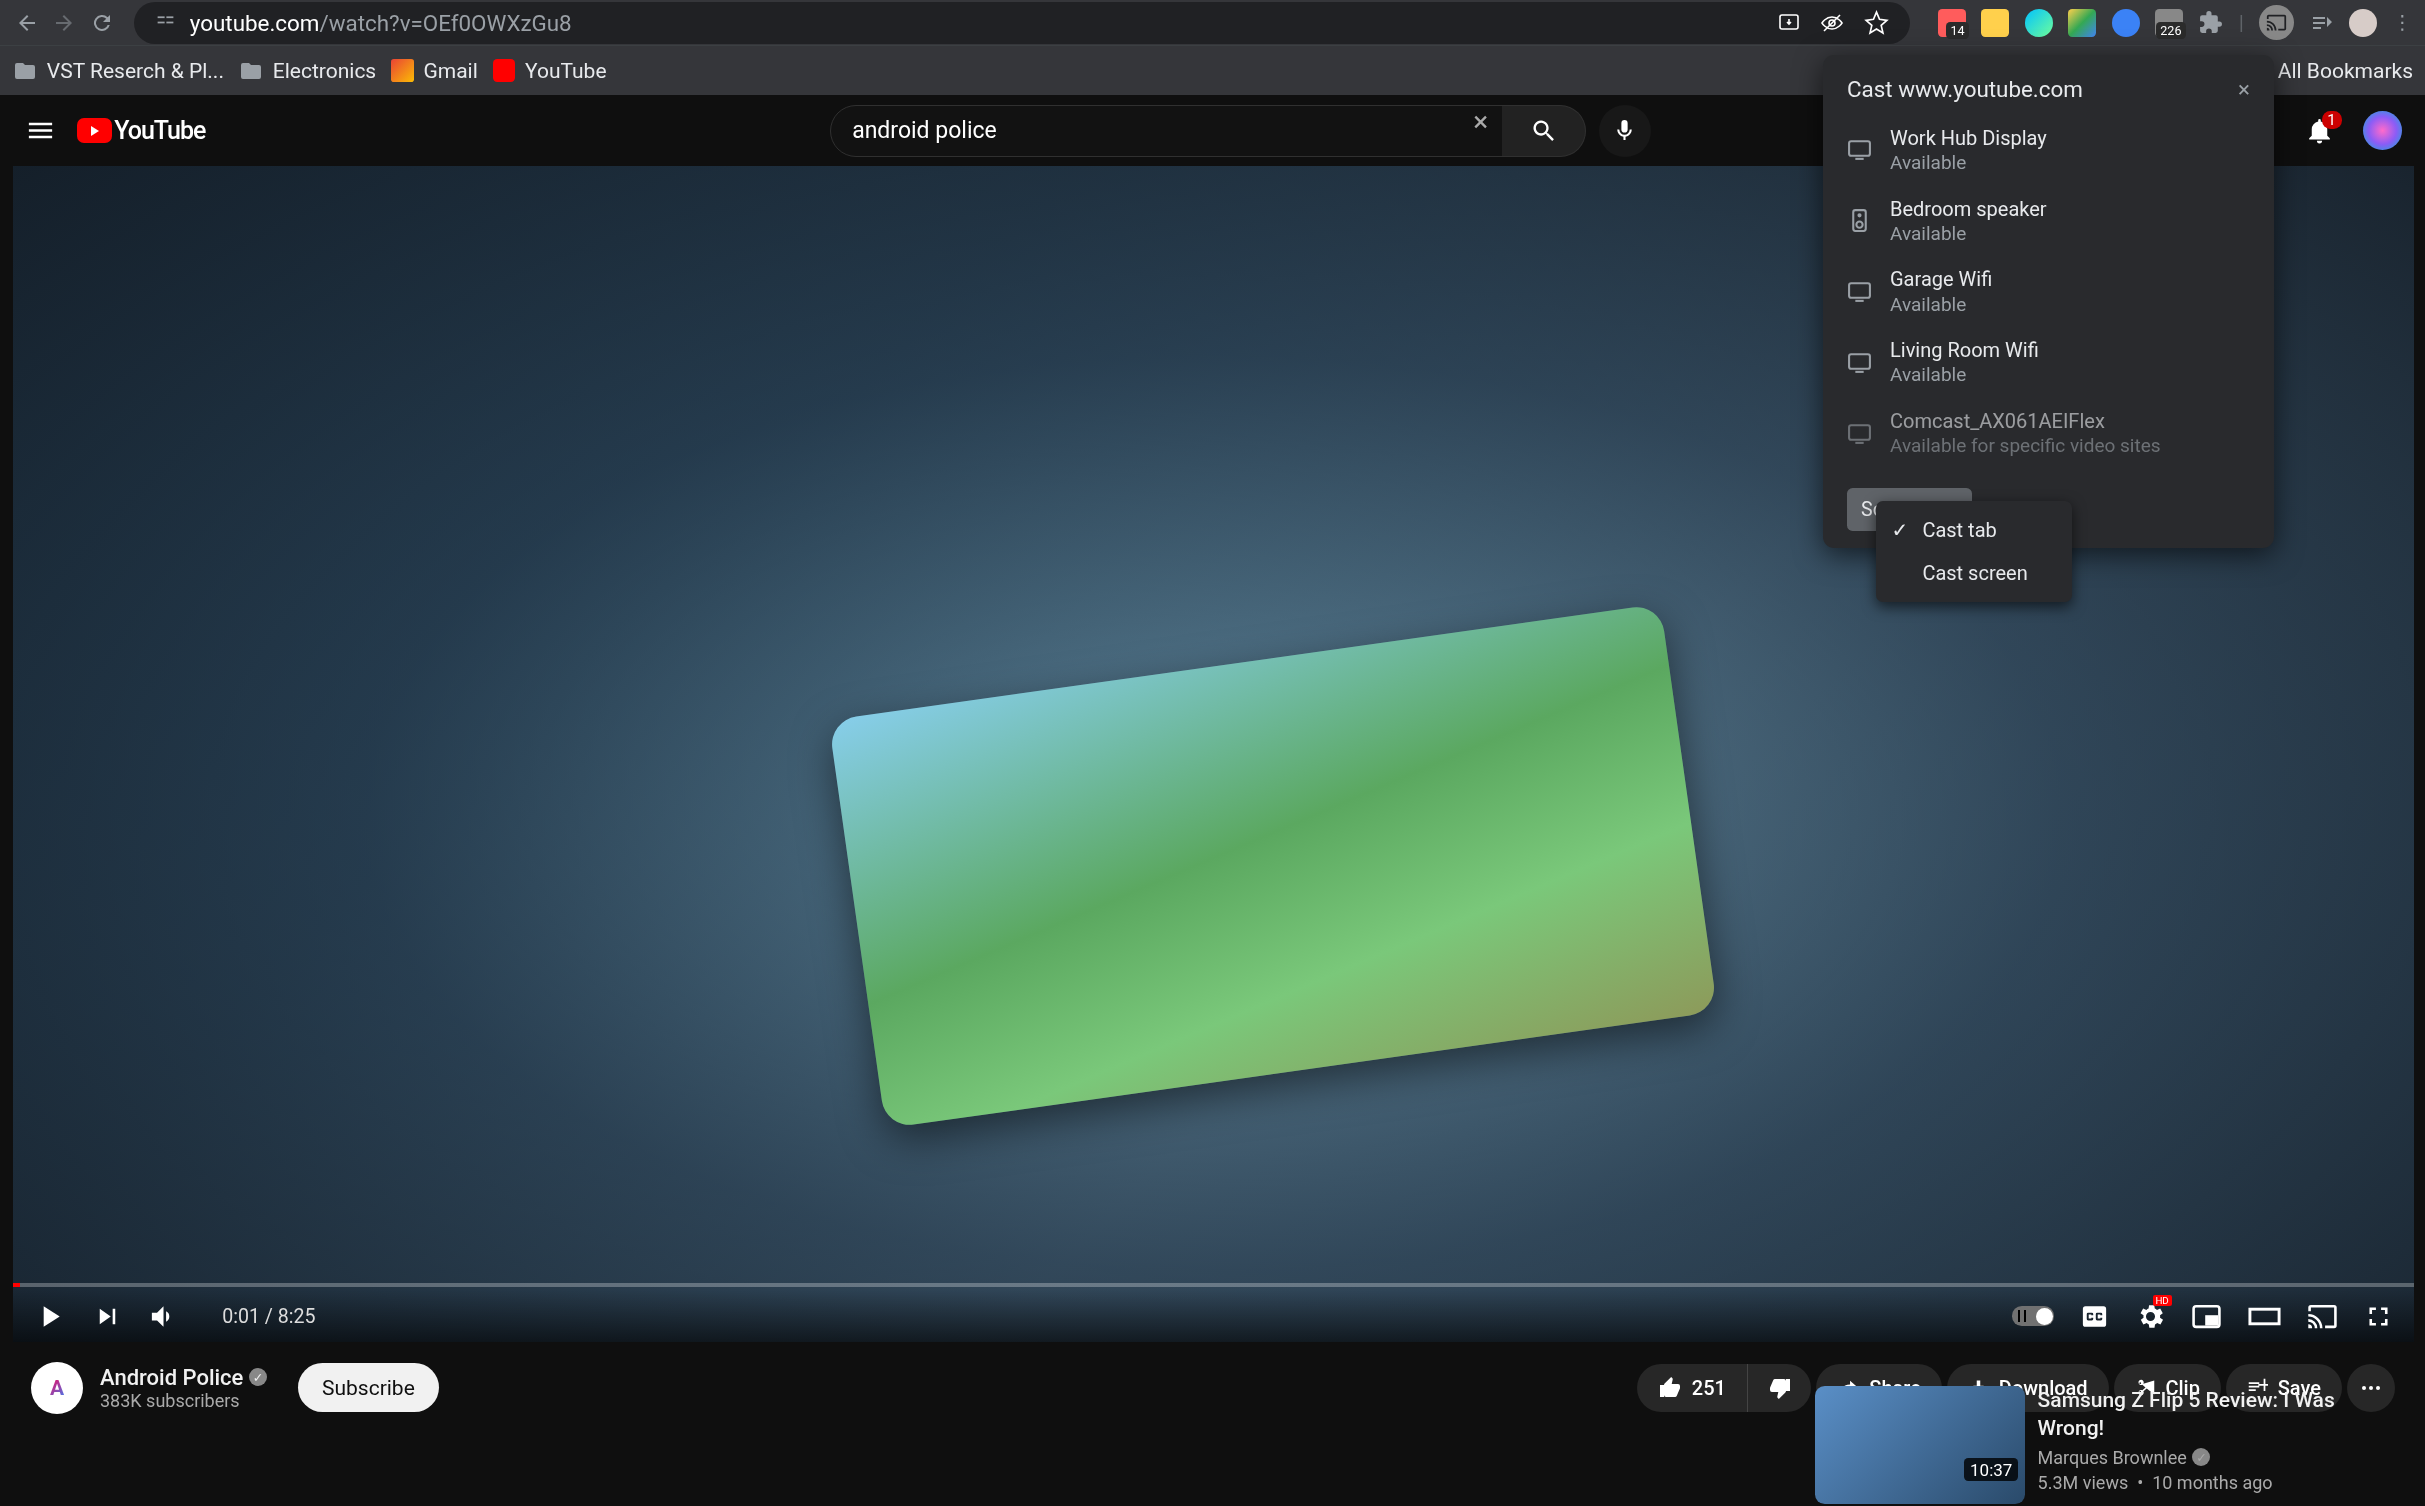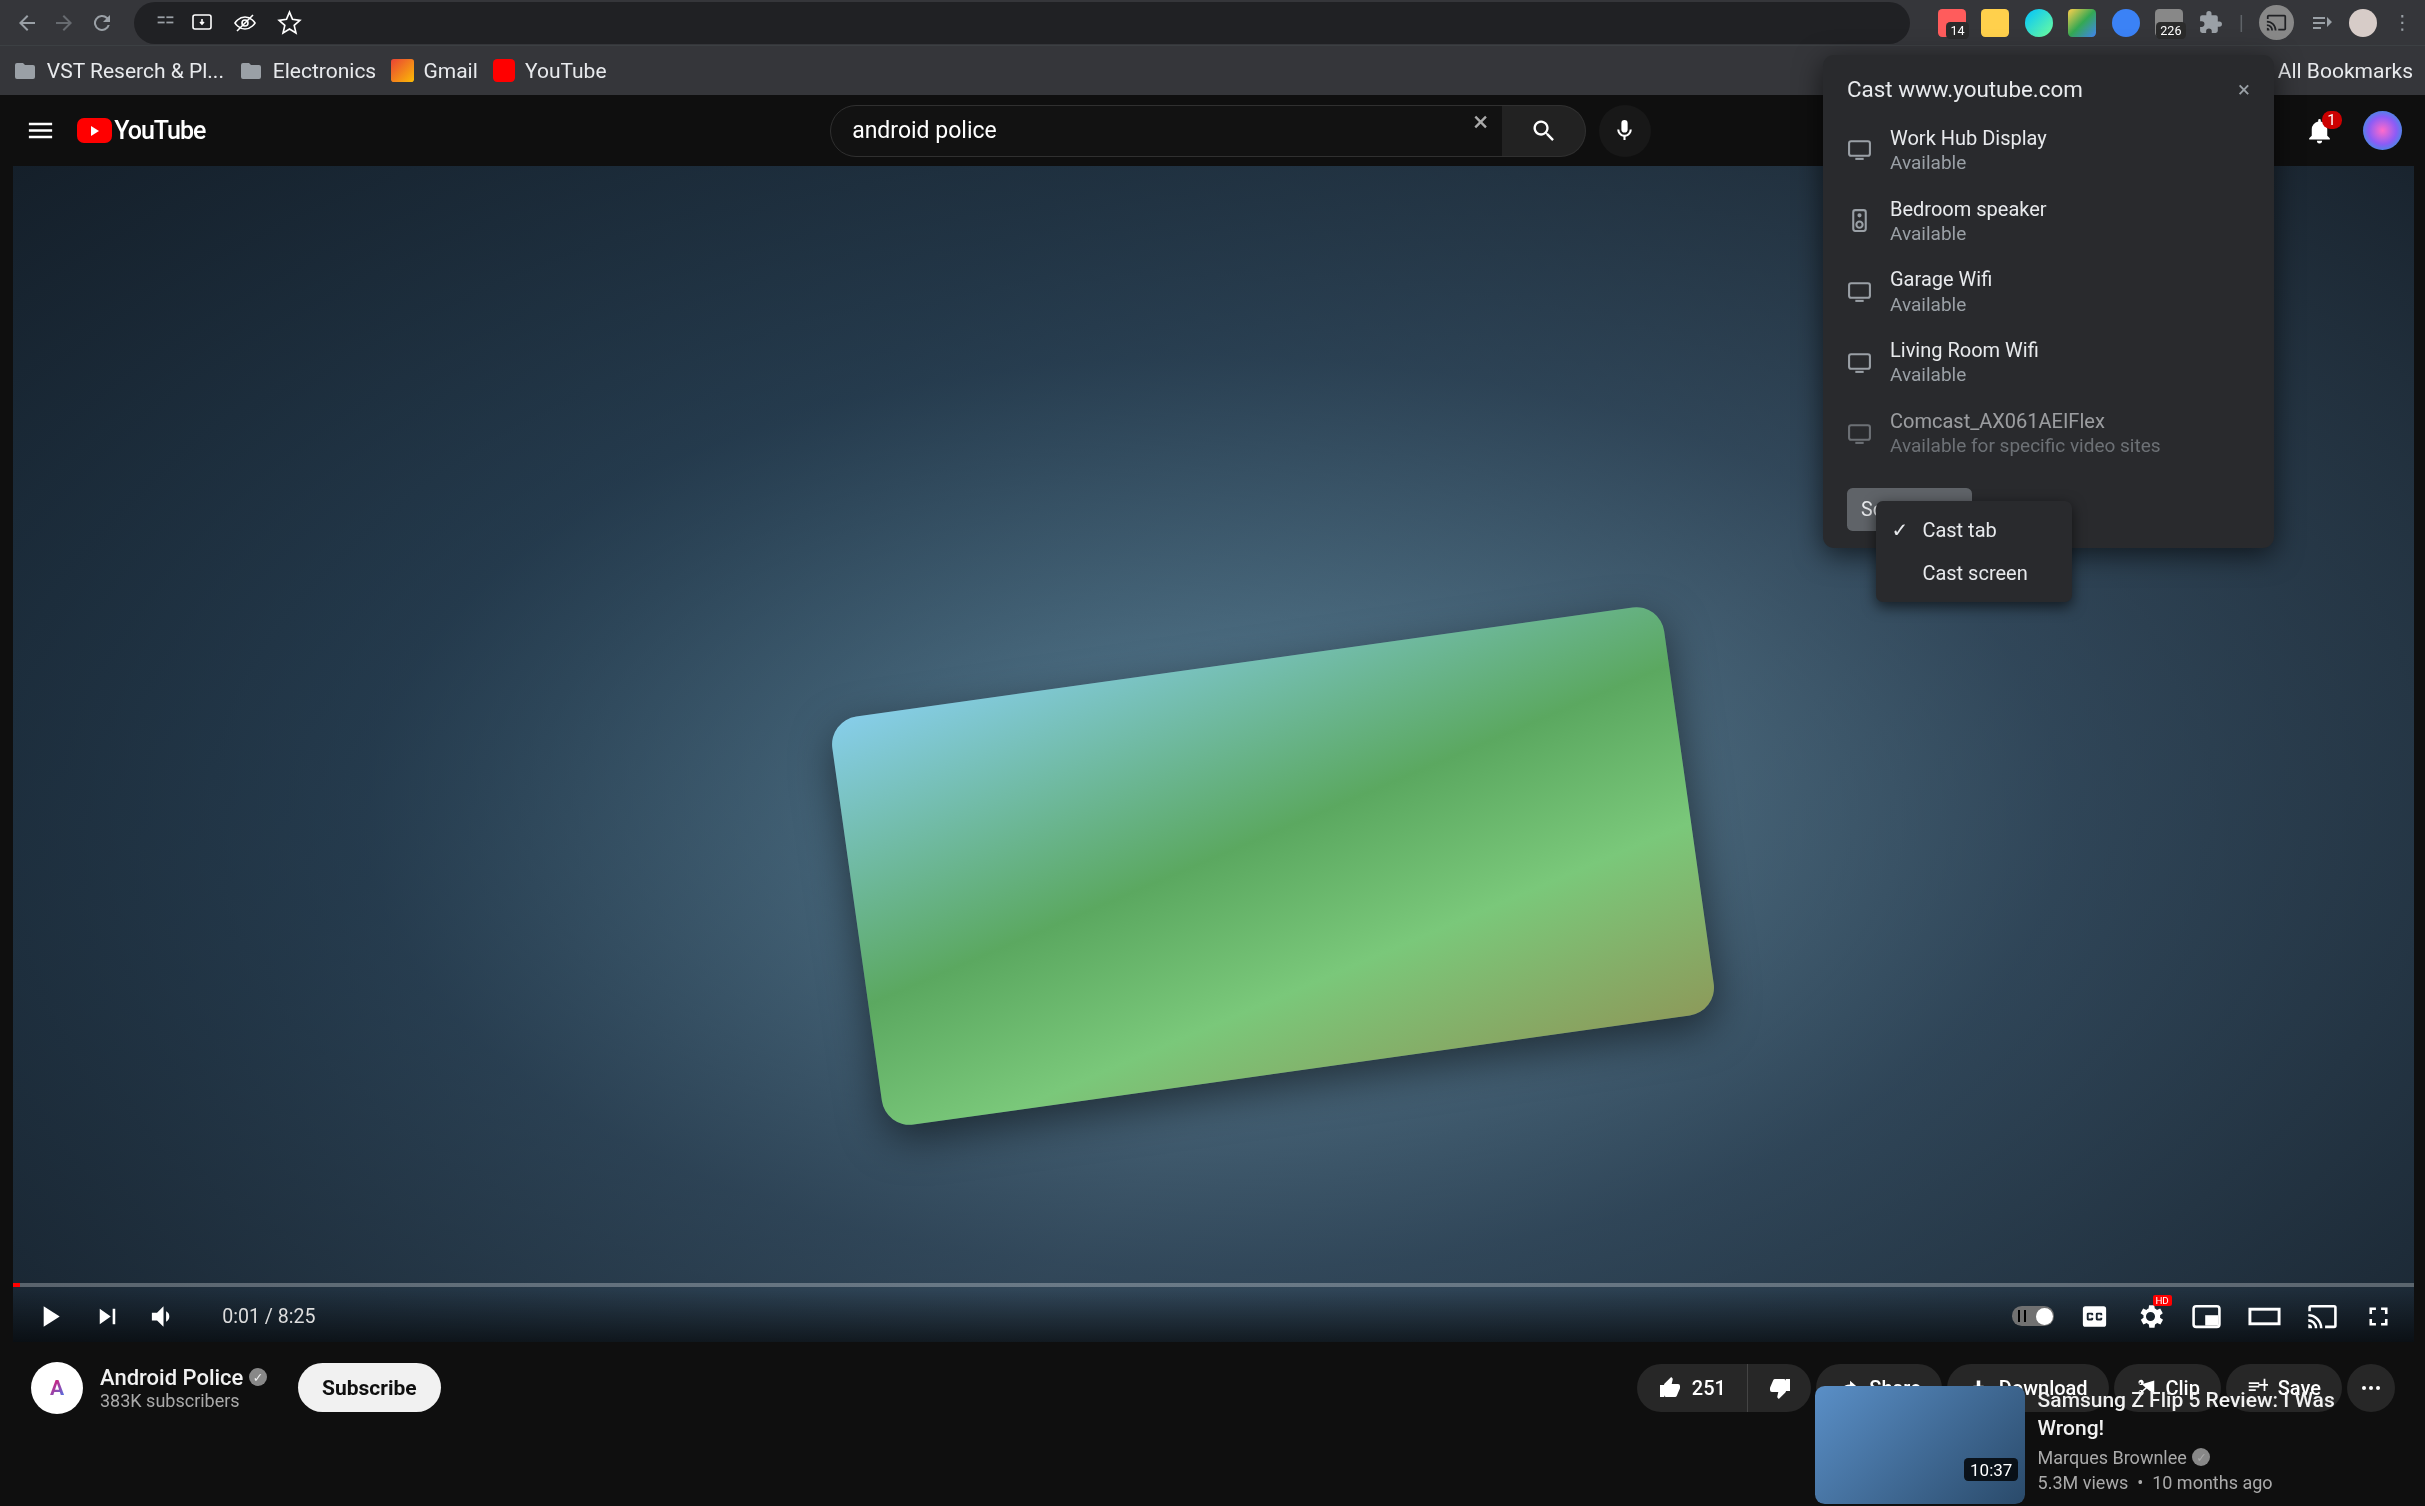--- a/index.html
+++ b/index.html
@@ -68,21 +68,21 @@
 
 .below{padding:19.6px 31px;display:flex;flex-direction:column;gap:12.6px}
 .title{font-size:29px;font-weight:700;color:#f1f1f1}
 .meta-row{display:flex;align-items:center;gap:17px}
 .ch-avatar{width:52px;height:52px;border-radius:50%;background:#fff;display:flex;align-items:center;justify-content:center;font-weight:700;font-size:21px;color:#000}
 .ch-avatar span{background:linear-gradient(135deg,#ff0055,#3b82f6);-webkit-background-clip:text;color:transparent}
 .ch-info{display:flex;flex-direction:column}
 .ch-name{font-size:22px;font-weight:500;display:flex;align-items:center;gap:5.6px}
 .verify{width:18px;height:18px;background:#888;border-radius:50%;display:inline-flex;align-items:center;justify-content:center;font-size:12.6px}
 .ch-subs{color:#aaa;font-size:18px}
-.subscribe-btn{background:#f1f1f1;color:#0f0f0f;border:none;border-radius:25px;padding:12.6px 24px;font-size:21px;font-weight:700;cursor:pointer;margin-left:14px}
+.subscribe-btn{background:#f1f1f1;color:#0f0f0f;border:none;border-radius:25px;padding:12.6px 24px;font-size:21px;font-weight:400;cursor:pointer;margin-left:14px}
 .actions{margin-left:auto;display:flex;gap:5px}
 .action-btn{background:#272727;color:#fff;border:none;border-radius:25px;padding:11.2px 21px;font-size:20px;font-weight:500;display:flex;align-items:center;gap:9.8px;cursor:pointer}
 .like-group{display:flex}
 .like-group .action-btn:first-child{border-radius:25px 0 0 25px;border-right:0.7px solid #444}
 .like-group .action-btn:last-child{border-radius:0 25px 25px 0;padding:11.2px 19.6px}
 .more-btn{width:48px;height:48px;border-radius:50%;background:#272727;display:flex;align-items:center;justify-content:center;cursor:pointer}
 
 .sidebar{position:absolute;right:31px;top:1386px;width:579px;display:flex;gap:12.6px}
 .thumb{width:210px;height:118px;background:linear-gradient(135deg,#5a8fc7,#2a4a6a);border-radius:9.8px;position:relative}
 .thumb-time{position:absolute;right:7px;bottom:23px;background:rgba(0,0,0,.8);color:#fff;font-size:17px;padding:1.4px 5.6px;border-radius:4.2px}
@@ -129,20 +129,21 @@
     </div>
   <div class="addr-bar">
     <span class="site-info">
         <svg width="21" height="21" viewBox="0 0 24 24" fill="#9aa0a6">
           <rect x="3" y="5" width="8" height="2"></rect>
           <rect x="3" y="11" width="8" height="2"></rect>
           <rect x="13" y="5" width="8" height="2"></rect>
           <rect x="13" y="11" width="8" height="2"></rect>
         </svg>
       </span>
+    <span class="url"><span class="domain">youtube.com</span><span class="path">/watch?v=OEf0OWXzGu8</span></span>
     <span class="addr-icons">
       <span>
           <svg width="24" height="24" viewBox="0 0 24 24" fill="none" stroke="#fff" stroke-width="1.6">
             <rect x="3" y="4" width="18" height="14" rx="2"></rect>
             <path d="M12 8v5m-2-2 2 2 2-2"></path>
           </svg>
         </span>
       <span>
           <svg width="24" height="24" viewBox="0 0 24 24" fill="none" stroke="#fff" stroke-width="1.6">
             <path d="M2 12s3.5-6 10-6 10 6 10 6-3.5 6-10 6S2 12 2 12z"></path>

